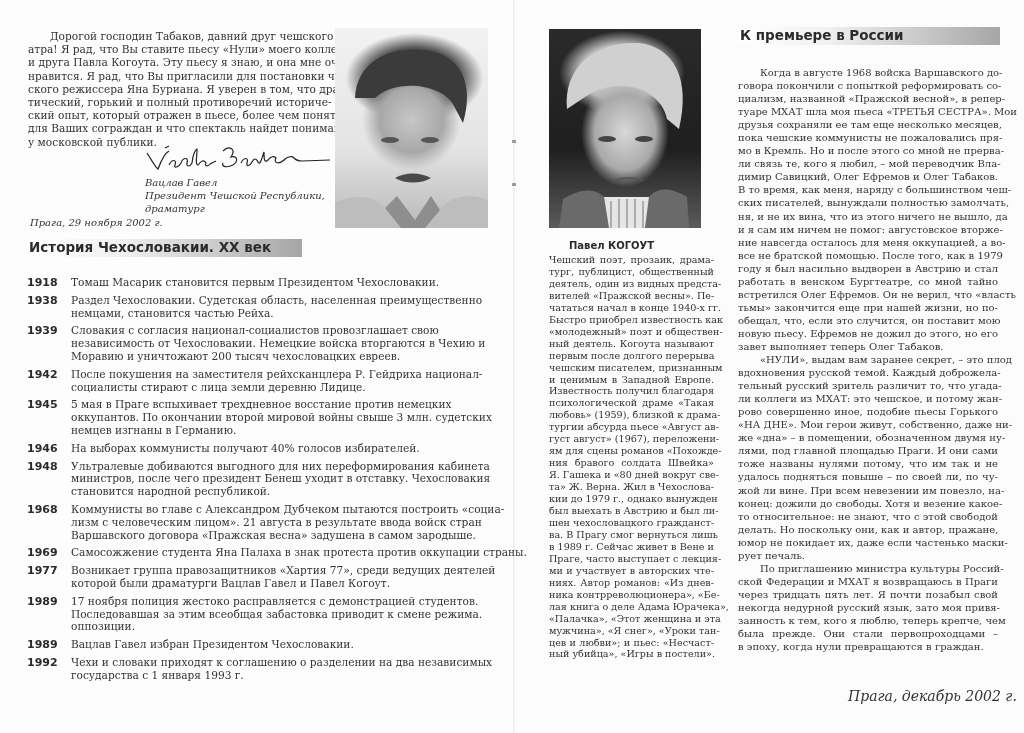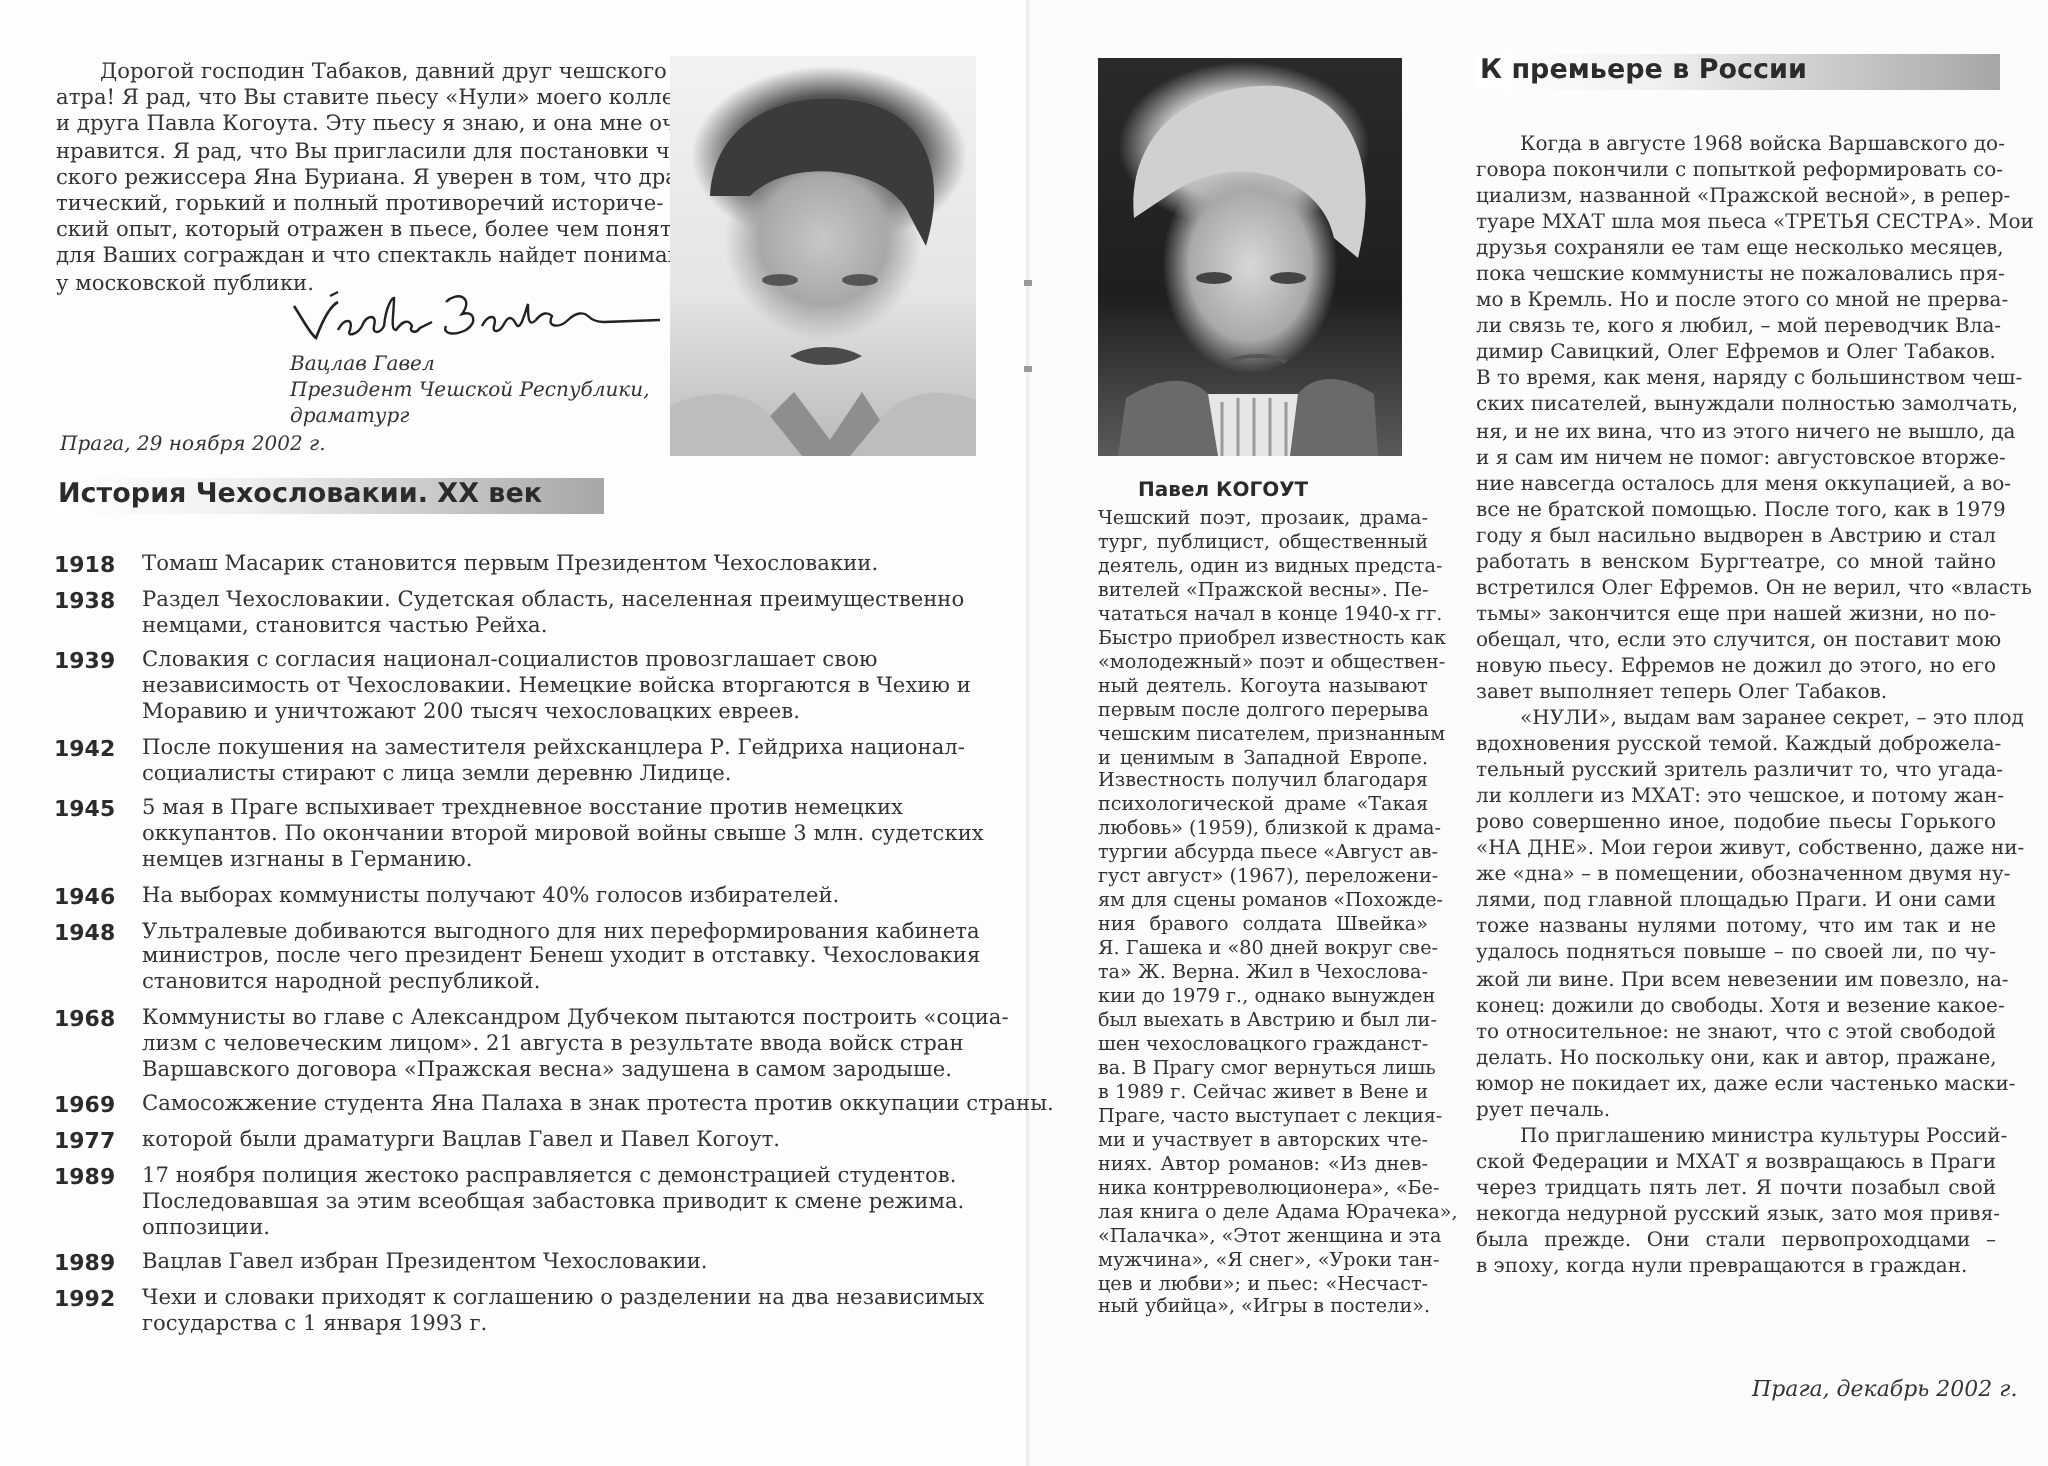--- a/index.html
+++ b/index.html
@@ -49,21 +49,21 @@
     font-weight:bold; font-size:11px; color:#2b2b2b; }
   .tl-text { margin-left:44px; font-size:10.6px; line-height:12.8px; color:#333; }
   .tl-text .ln { display:block; white-space:nowrap; }
 
   .bio-name { position:absolute; left:549px; top:240px; font-family:"DejaVu Sans","Liberation Sans",sans-serif;
     font-weight:bold; font-size:10px; color:#2b2b2b;padding-left:20px; }
   .bio { left:549px; top:254px; width:165px; font-size:9.6px; line-height:11.95px; }
 
   .premiere { left:738px; top:66px; width:260px; font-size:10px; line-height:13.05px; }
   .indent { padding-left:22px; }
-  .date-right { position:absolute; left:876px; top:688px; font-style:italic; font-size:11px; color:#333; }
+  .date-right { position:absolute; left:848px; top:688px; font-style:italic; font-size:14px; color:#333; }
 </style>
 </head>
 <body>
 
 <div class="page page-left"></div>
 <div class="page page-right"></div>
 <div class="gutter"></div>
 <div class="gutter-mark" style="top:140px"></div>
 <div class="gutter-mark" style="top:183px"></div>
 
@@ -170,20 +170,21 @@
     </div>
     <div class="tl-row">
       <div class="tl-year">1969</div>
       <div class="tl-text">
         <span class="ln">Самосожжение студента Яна Палаха в знак протеста против оккупации страны.</span>
       </div>
     </div>
     <div class="tl-row">
       <div class="tl-year">1977</div>
       <div class="tl-text">
+        <span class="ln">Возникает группа правозащитников «Хартия 77», среди ведущих деятелей</span>
         <span class="ln">которой были драматурги Вацлав Гавел и Павел Когоут.</span>
       </div>
     </div>
     <div class="tl-row">
       <div class="tl-year">1989</div>
       <div class="tl-text">
         <span class="ln">17 ноября полиция жестоко расправляется с демонстрацией студентов.</span>
         <span class="ln">Последовавшая за этим всеобщая забастовка приводит к смене режима.</span>
         <span class="ln">оппозиции.</span>
       </div>
@@ -298,17 +299,18 @@
       <span class="ln j">то относительное: не знают, что с этой свободой</span>
       <span class="ln j">делать. Но поскольку они, как и автор, пражане,</span>
       <span class="ln j">юмор не покидает их, даже если частенько маски-</span>
       <span class="ln">рует печаль.</span>
     </div>
     <div>
       <span class="ln j indent">По приглашению министра культуры Россий-</span>
       <span class="ln j">ской Федерации и МХАТ я возвращаюсь в Праги</span>
       <span class="ln j">через тридцать пять лет. Я почти позабыл свой</span>
       <span class="ln j">некогда недурной русский язык, зато моя привя-</span>
+      <span class="ln j">занность к тем, кого я люблю, теперь крепче, чем</span>
       <span class="ln j">была прежде. Они стали первопроходцами –</span>
       <span class="ln">в эпоху, когда нули превращаются в граждан.</span>
     </div>
   </div>
 <div class="date-right">Прага, декабрь 2002 г.</div>
 
 </body></html>

